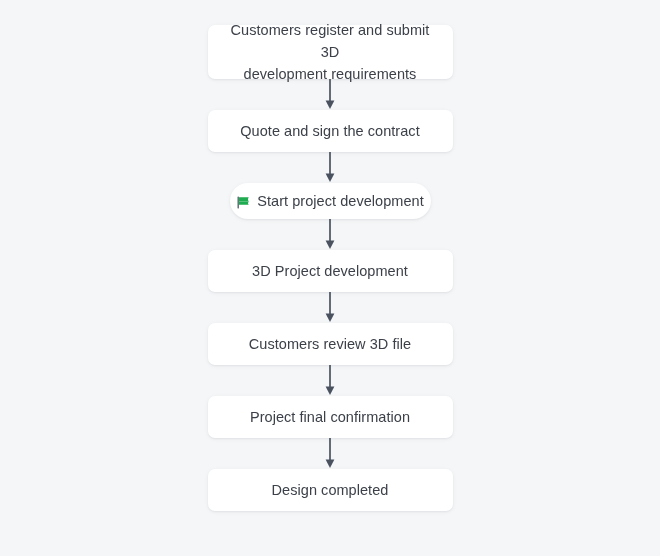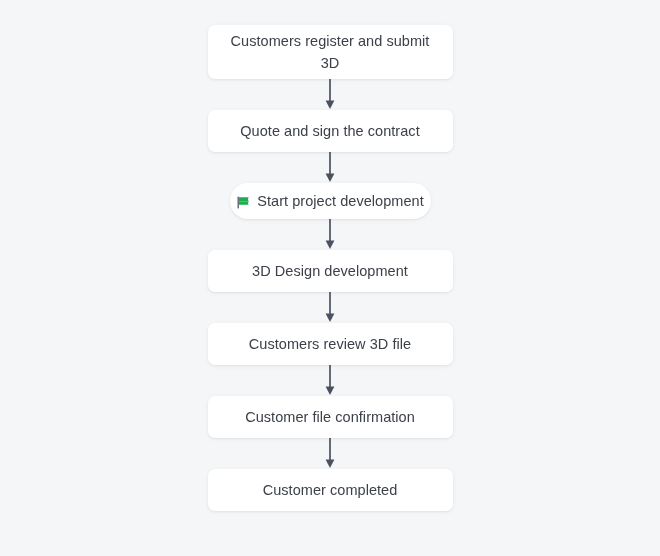--- a/index.html
+++ b/index.html
@@ -95,21 +95,21 @@
     display: block;
   }
 </style>
 </head>
 <body style="background: rgb(244, 246, 248);">
 
 <div id="flowchart">
   <div class="flow-column" style="top:25px;">
 
     <div class="node double">
-      <span class="node-label"><span>Customers register and submit 3D</span><br></span>
+      <span class="node-label"><span>Customers register and submit 3D</span><br><span>development requirements</span></span>
     </div>
 
     <svg class="connector" viewBox="0 0 14 31" xmlns="http://www.w3.org/2000/svg">
       <line x1="7" y1="0" x2="7" y2="22" stroke="#4a5260" stroke-width="1.7"></line>
       <polygon points="7,30 2.6,21.5 11.4,21.5" fill="#4a5260"></polygon>
     </svg>
 
     <div class="node single">
       <span class="node-label">Quote and sign the contract</span>
     </div>
@@ -129,44 +129,44 @@
       </span>
       <span class="node-label">Start project development</span>
     </div>
 
     <svg class="connector" viewBox="0 0 14 31" xmlns="http://www.w3.org/2000/svg">
       <line x1="7" y1="0" x2="7" y2="22" stroke="#4a5260" stroke-width="1.7"></line>
       <polygon points="7,30 2.6,21.5 11.4,21.5" fill="#4a5260"></polygon>
     </svg>
 
     <div class="node single">
-      <span class="node-label">3D Design development</span>
+      <span class="node-label">3D Project development</span>
     </div>
 
     <svg class="connector" viewBox="0 0 14 31" xmlns="http://www.w3.org/2000/svg">
       <line x1="7" y1="0" x2="7" y2="22" stroke="#4a5260" stroke-width="1.7"></line>
       <polygon points="7,30 2.6,21.5 11.4,21.5" fill="#4a5260"></polygon>
     </svg>
 
     <div class="node single">
       <span class="node-label">Customers review 3D file</span>
     </div>
 
     <svg class="connector" viewBox="0 0 14 31" xmlns="http://www.w3.org/2000/svg">
       <line x1="7" y1="0" x2="7" y2="22" stroke="#4a5260" stroke-width="1.7"></line>
       <polygon points="7,30 2.6,21.5 11.4,21.5" fill="#4a5260"></polygon>
     </svg>
 
     <div class="node single">
-      <span class="node-label">Customer file confirmation</span>
+      <span class="node-label">Project final confirmation</span>
     </div>
 
     <svg class="connector" viewBox="0 0 14 31" xmlns="http://www.w3.org/2000/svg">
       <line x1="7" y1="0" x2="7" y2="22" stroke="#4a5260" stroke-width="1.7"></line>
       <polygon points="7,30 2.6,21.5 11.4,21.5" fill="#4a5260"></polygon>
     </svg>
 
     <div class="node single">
-      <span class="node-label">Customer completed</span>
+      <span class="node-label">Design completed</span>
     </div>
 
   </div>
 </div>
 
 </body></html>

